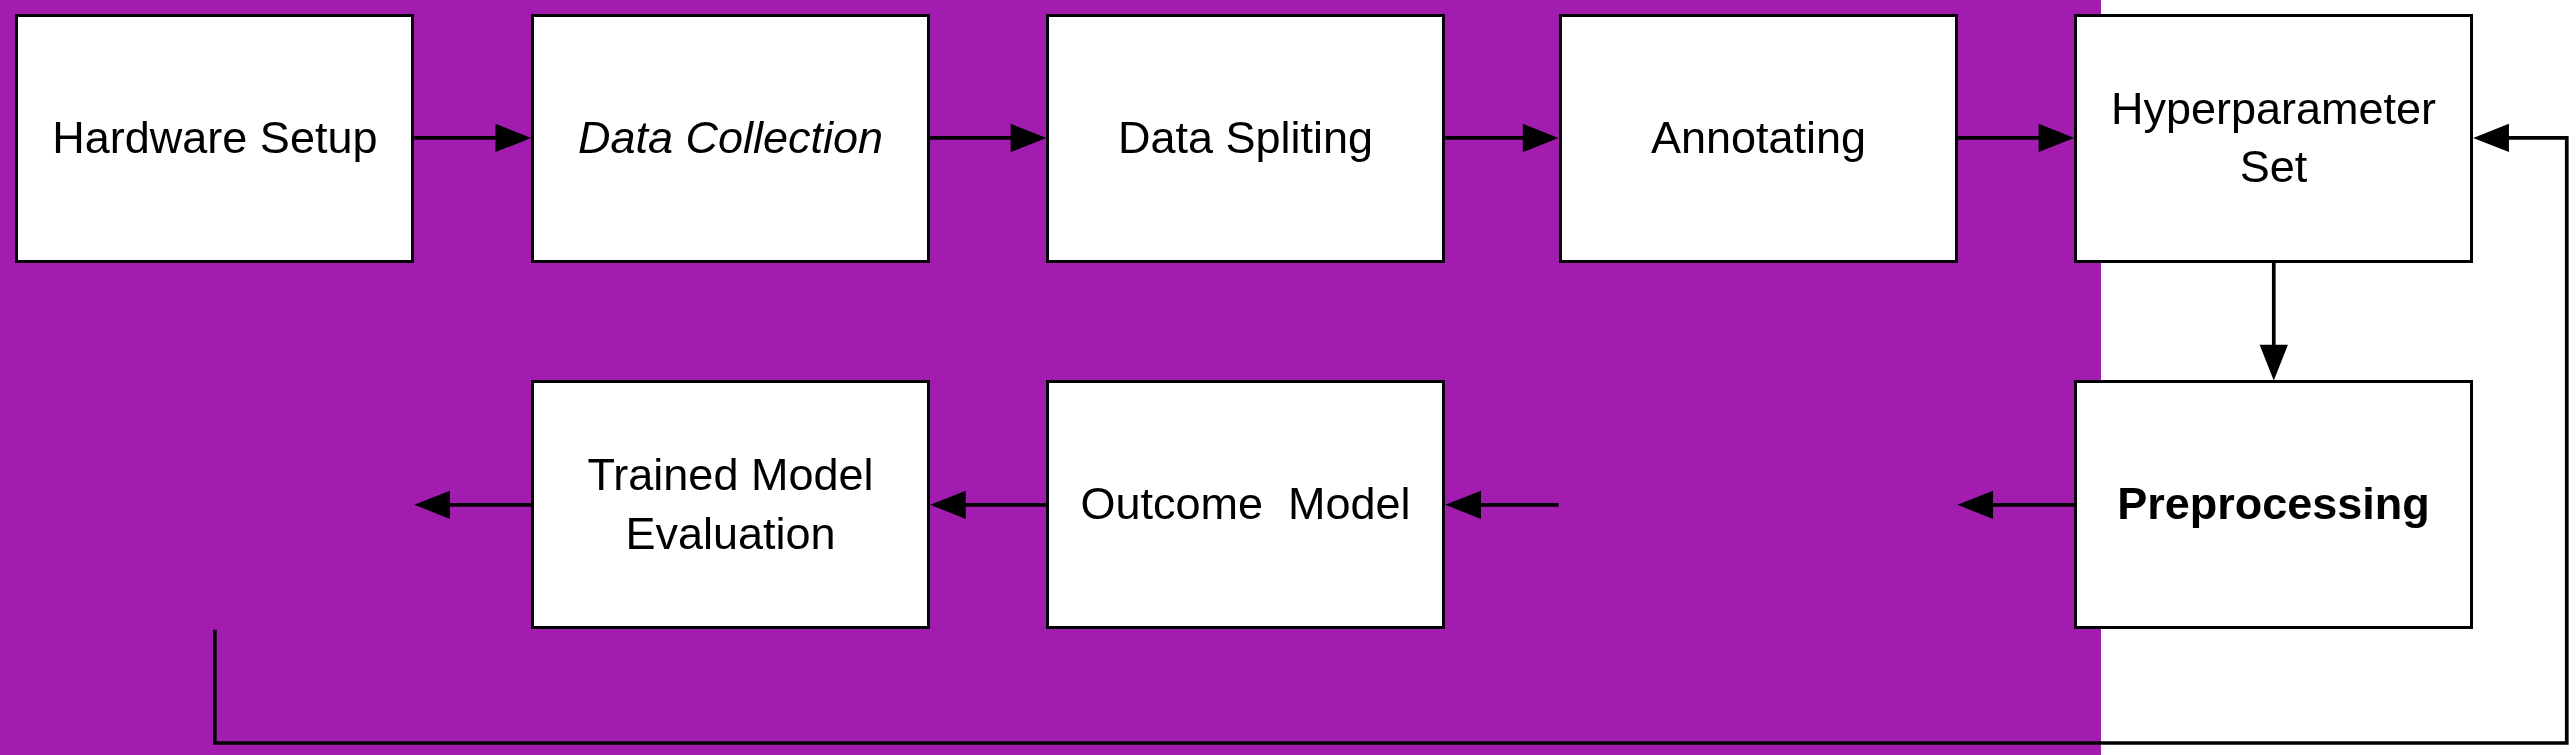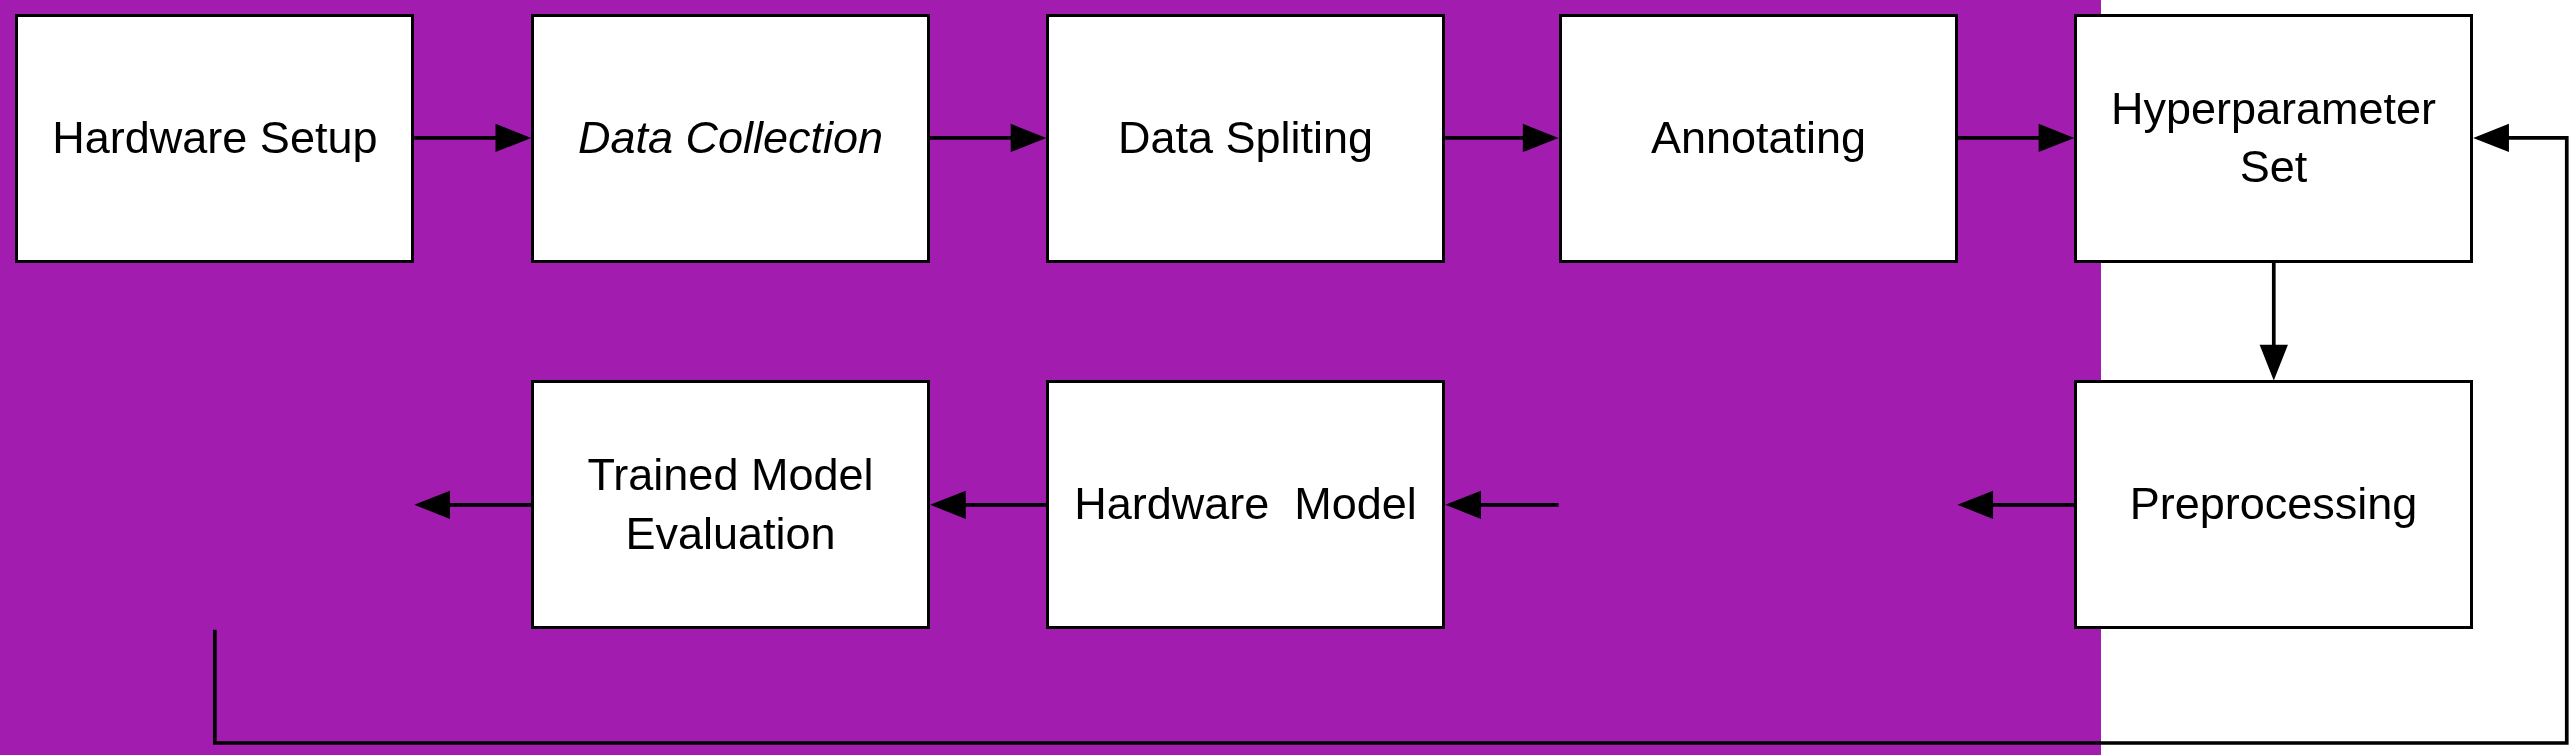--- a/index.html
+++ b/index.html
@@ -46,21 +46,21 @@
   .pos-r1c1 { left: 15.4px;   top: 13.5px; }
   .pos-r1c2 { left: 531px;  top: 13.5px; font-style: italic; }
   .pos-r1c3 { left: 1046px; top: 13.5px; }
   .pos-r1c4 { left: 1559px; top: 13.5px; }
   .pos-r1c5 { left: 2074px; top: 13.5px; }
   
   .pos-r2c1 { left: 15.4px;   top: 380px; }
   .pos-r2c2 { left: 531px;  top: 380px; }
   .pos-r2c3 { left: 1046px; top: 380px; }
   .pos-r2c4 { left: 1559px; top: 380px; }
-  .pos-r2c5 { left: 2074px; top: 380px; }
+  .pos-r2c5 { left: 2074px; top: 380px; font-weight: bold; }
 
   .edge-line {
     stroke: #000000;
     stroke-width: 6;
     fill: none;
   }
   .edge-head {
     fill: #000000;
     stroke: none;
   }
@@ -136,20 +136,20 @@
     <span>Annotating</span>
   </div>
   <div class="node pos-r1c5">
     <span>Hyperparameter Set</span>
   </div>
 
   <div class="node pos-r2c2">
     <span>Trained Model Evaluation</span>
   </div>
   <div class="node pos-r2c3">
-    <span>Hardware  Model</span>
+    <span>Outcome  Model</span>
   </div>
   <div class="node pos-r2c5">
     <span>Preprocessing</span>
   </div>
 
 </div>
 
 
 </body></html>

